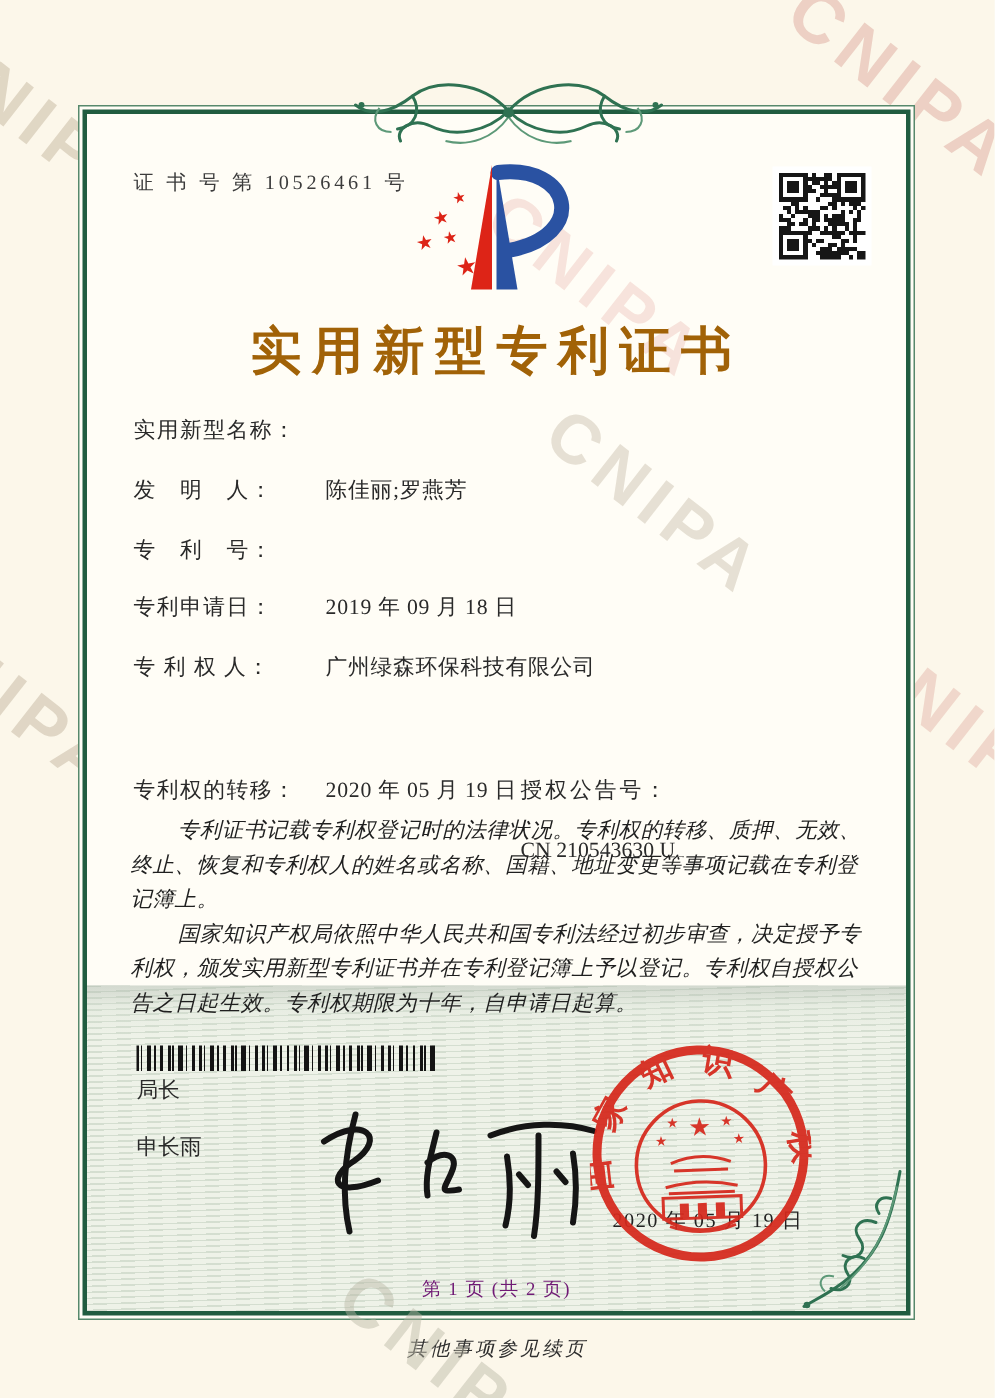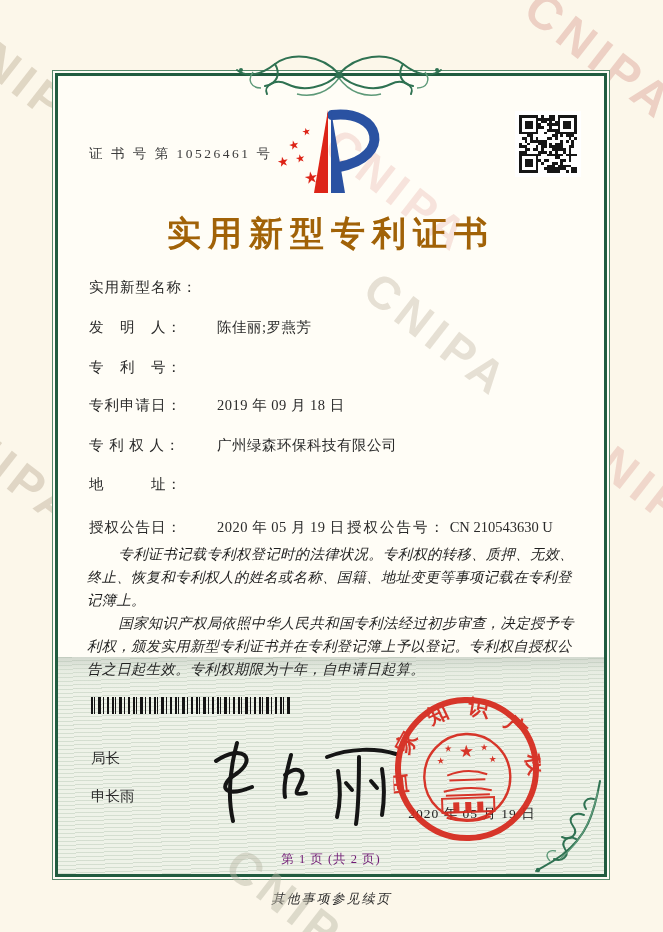--- a/index.html
+++ b/index.html
@@ -17,52 +17,52 @@
   .wm4{left:334px;top:190px;color:rgba(205,195,178,.5);}
   .wm7{left:196px;top:766px;color:rgba(185,182,165,.45);z-index:2;}
 
   
   .frame{position:absolute;left:52px;top:70px;width:556px;height:808px;border:1px solid #57896c;background:#fffdf6;}
   .frame-inner{position:absolute;inset:2px;border:3px solid #215c40;pointer-events:none;z-index:1;}
 
   .ornament-top{position:absolute;left:233px;top:48px;width:212px;height:58px;z-index:3;}
   .ornament-corner{position:absolute;right:3px;bottom:4px;width:74px;height:98px;z-index:3;}
 
-  .cert-no{position:absolute;left:36px;top:42px;font-size:13.5px;letter-spacing:2.5px;color:#3c3c3c;z-index:3;margin-top:32px;}
+  .cert-no{position:absolute;left:36px;top:42px;font-size:13.5px;letter-spacing:2.5px;color:#3c3c3c;z-index:3;}
 
   .logo{position:absolute;left:212px;top:34px;width:132px;height:94px;z-index:3;}
   .qr{position:absolute;right:28px;top:40px;width:58px;height:58px;background:#fff;padding:4px;z-index:3;}
   .qr svg{display:block;}
 
   .title{position:absolute;left:0;top:140px;width:100%;text-align:center;font-size:34px;font-weight:bold;letter-spacing:7px;color:#a16207;z-index:3;}
 
   .fields{position:absolute;left:36px;top:202px;width:492px;z-index:3;font-size:14.5px;color:#2a2a2a;}
   .row{display:flex;position:absolute;left:0;width:492px;line-height:20px;}
   .row .lbl{width:128px;flex:0 0 128px;letter-spacing:1px;}
   .row .val{flex:1;letter-spacing:.5px;}
   .r0{top:4px;} .r1{top:44px;} .r2{top:84px;flex-direction:column;} .r3{top:122px;} .r4{top:162px;} .r5{top:201px;}
   .r5 .val{max-width:366px;line-height:21px;}
   .rgrant{top:244px;}
-  .grant-right{position:absolute;left:258px;top:0;display:flex;}
+  .grant-right{position:absolute;left:258px;top:0;display:flex;flex-direction:column;}
   .grant-right .lbl2{letter-spacing:2px;}
 
   .paras{position:absolute;left:34px;top:472px;width:492px;z-index:3;font-size:14.3px;font-style:italic;line-height:23px;letter-spacing:.4px;color:#1f1f1f;}
   .paras p{margin:0;text-indent:2.2em;}
 
   
   .panel{position:absolute;left:5px;right:5px;bottom:5px;top:586px;z-index:1;
     background:
       linear-gradient(180deg, rgba(160,170,160,.35) 0, rgba(210,220,208,.25) 14px, rgba(210,220,208,0) 34px),
       repeating-linear-gradient(178deg, rgba(120,150,122,.22) 0 1px, rgba(0,0,0,0) 1px 4px),
       #eef2e8;}
 
   .barcode{position:absolute;left:38px;top:626px;width:200px;height:17px;z-index:3;
     background:repeating-linear-gradient(90deg,#141414 0 2px,transparent 2px 3px,#141414 3px 4px,transparent 4px 7px,#141414 7px 10px,transparent 10px 12px,#141414 12px 13px,transparent 13px 16px,#141414 16px 18px,transparent 18px 21px);}
 
-  .officer{position:absolute;left:38px;top:678px;z-index:3;font-family:"Liberation Sans","DejaVu Sans",sans-serif;font-size:14.5px;color:#2b2b2b;}
+  .officer{position:absolute;left:38px;top:646px;z-index:3;font-family:"Liberation Sans","DejaVu Sans",sans-serif;font-size:14.5px;color:#2b2b2b;}
   .officer .name{margin-top:19px;}
   .signature{position:absolute;left:146px;top:656px;width:210px;height:110px;z-index:3;}
 
   .seal{position:absolute;left:340px;top:624px;width:148px;height:148px;z-index:4;opacity:.93;transform:rotate(-2deg);}
   .seal-date{position:absolute;left:348px;top:734px;width:142px;text-align:center;z-index:3;font-size:13.5px;letter-spacing:1px;color:#222;}
 
   .page-info{position:absolute;left:0;top:780px;width:100%;text-align:center;z-index:3;font-size:12.5px;letter-spacing:1px;color:#701a75;}
 
   .continuation{position:absolute;left:0;top:890px;width:100%;text-align:center;font-size:13px;font-style:italic;letter-spacing:2px;color:#2e2e2e;}
 </style>
@@ -295,24 +295,23 @@
       </div>
       <div class="row r3">
         <span class="lbl">专利申请日：</span>
         <span class="val">2019 年 09 月 18 日</span>
       </div>
       <div class="row r4">
         <span class="lbl">专 利 权 人：</span>
         <span class="val">广州绿森环保科技有限公司</span>
       </div>
       <div class="row r5">
-        <span class="lbl">地　　　址：</span>
       </div>
       <div class="row rgrant">
-        <span class="lbl">授权公告日：</span>
+        <span class="lbl">专利权的转移：</span>
         <span class="val">2020 年 05 月 19 日</span>
         <span class="grant-right">
           <span class="lbl2">授权公告号：</span>&nbsp;
           <span>CN 210543630 U</span>
         </span>
       </div>
     </div>
 
     <div class="paras">
       <p>专利证书记载专利权登记时的法律状况。专利权的转移、质押、无效、终止、恢复和专利权人的姓名或名称、国籍、地址变更等事项记载在专利登记簿上。</p>

